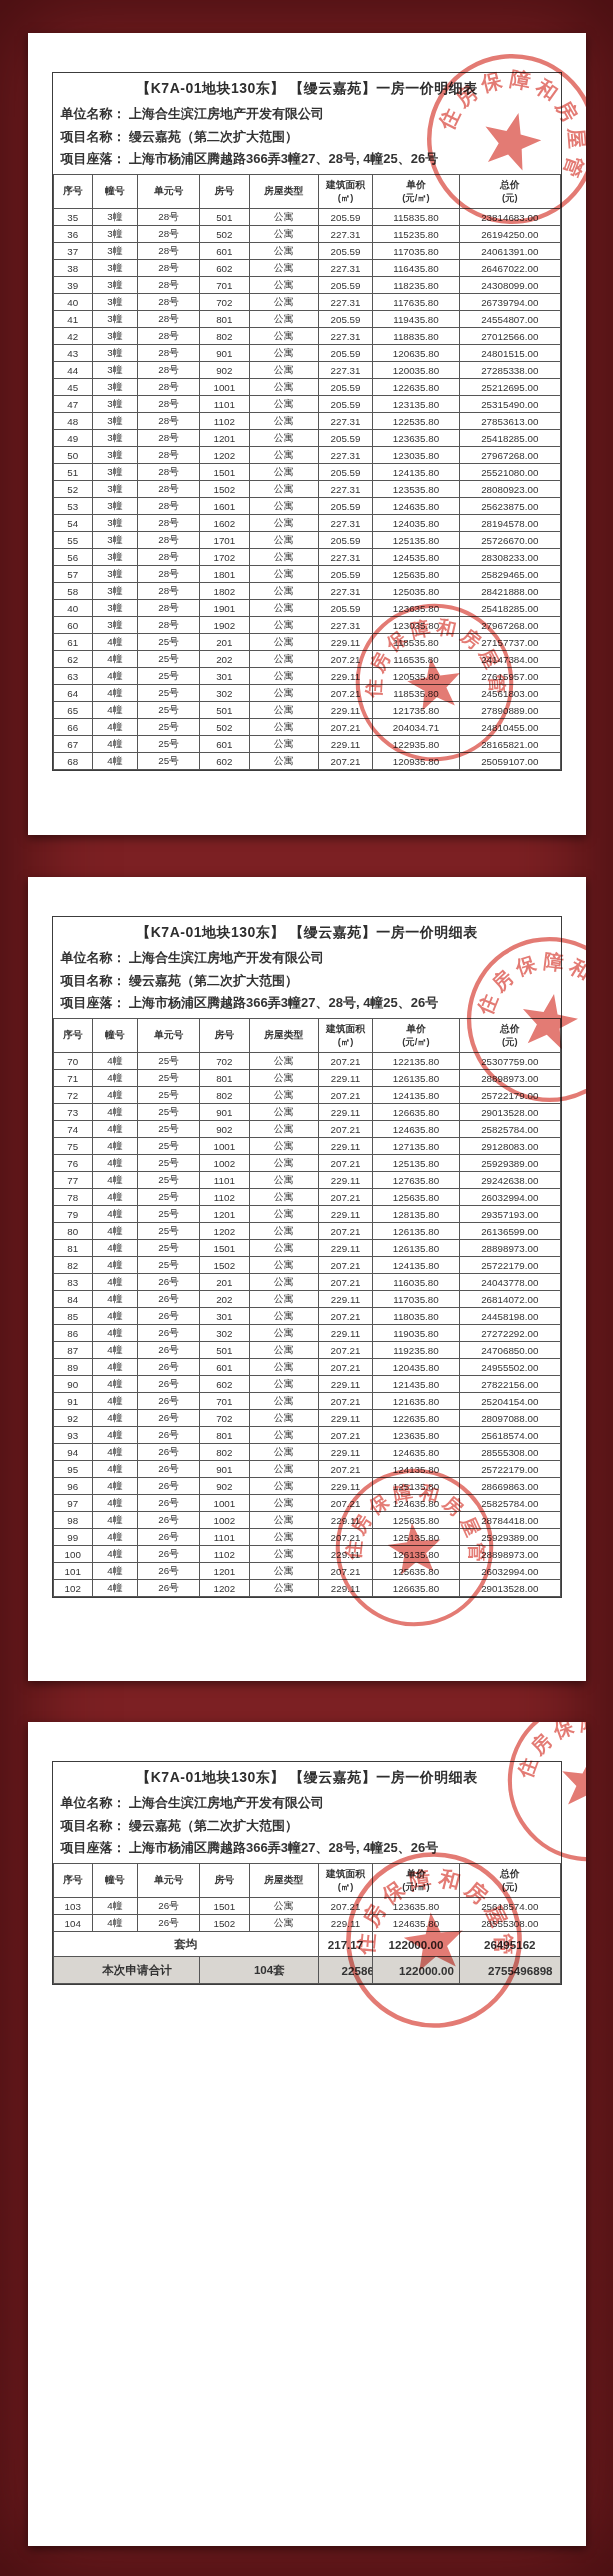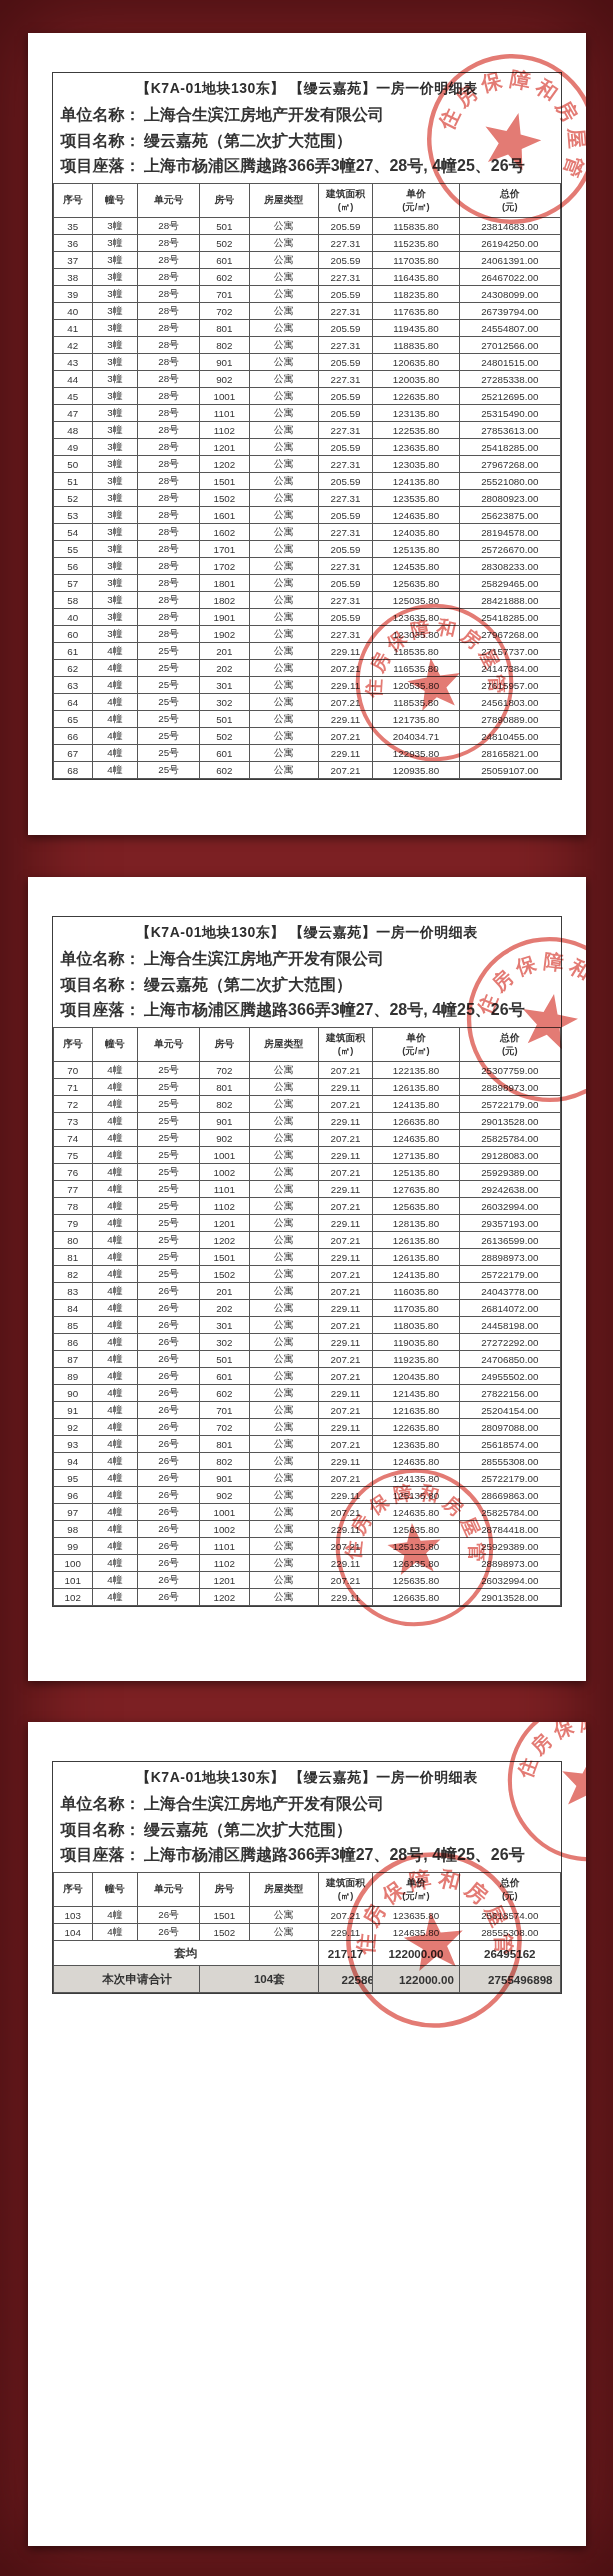--- a/index.html
+++ b/index.html
@@ -7,21 +7,21 @@
        font-family:"Liberation Sans","DejaVu Sans",sans-serif;}
   #canvas{position:absolute;inset:0;box-shadow:inset 0 0 84px 23px rgba(30,0,3,.55);}
   .page{position:absolute;left:28px;width:558px;background:#ffffff;overflow:hidden;
         box-shadow:0 2.8px 9.3px rgba(0,0,0,.5);}
   #p1{top:33px;height:802px}
   #p2{top:877px;height:804px}
   #p3{top:1722px;height:824px}
   .doc-box{margin:39px 24px 0 24px;border:1.9px solid #3c3c3c;}
   .title{margin:0;padding:7.4px 3.7px 4.6px 3.7px;text-align:center;font-size:14px;font-weight:700;
          color:#2e2e2e;letter-spacing:0.5px;}
-  .meta{padding:2.3px 7.4px;font-size:16px;font-weight:700;color:#333;}
+  .meta{padding:2.3px 7.4px;font-size:13px;font-weight:700;color:#333;}
   .meta .ml{margin-right:3.7px;}
   .price-table{width:100%;border-collapse:collapse;table-layout:fixed;margin-top:2.8px;}
   .price-table th,.price-table td{border:0.9px solid #565656;text-align:center;color:#333;}
   .price-table th{font-size:9.8px;font-weight:700;padding:1.9px 0;line-height:1.3;height:30px;vertical-align:middle;}
   .price-table th .sub{font-weight:700;font-size:9.3px;}
   .price-table td{font-size:9.8px;height:16px;padding:0 1.9px;white-space:nowrap;overflow:hidden;}
   .price-table .avg-row td{height:24px;font-size:11.6px;font-weight:700;}
   .price-table .total-row td{height:26px;font-size:11.6px;font-weight:700;background:#d9d6d1;padding-left:23px;}
   .seal{position:absolute;color:#d9473e;opacity:.72;mix-blend-mode:multiply;pointer-events:none;}
 </style>

